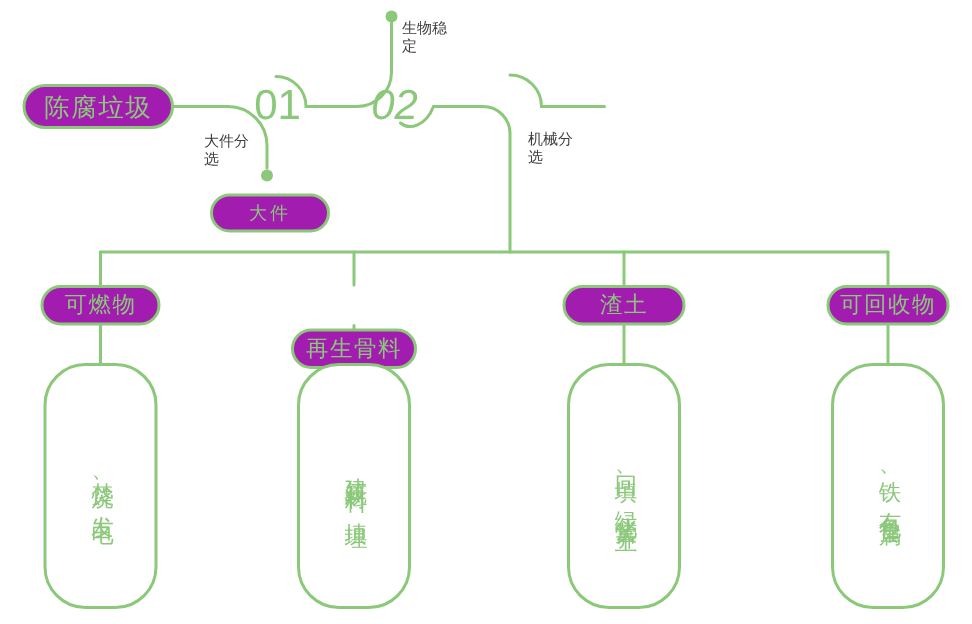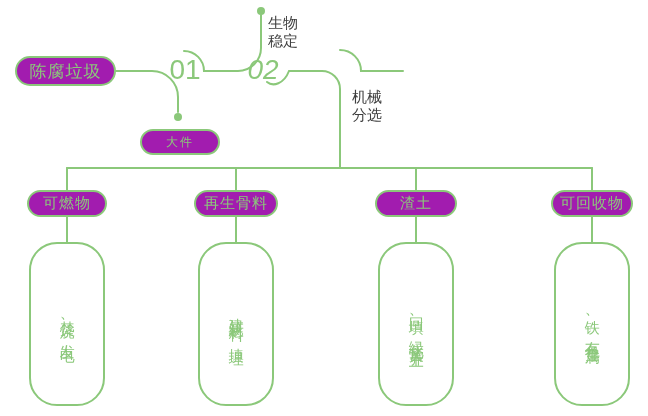--- a/index.html
+++ b/index.html
@@ -11,33 +11,33 @@
   .pill{
     position:absolute;box-sizing:border-box;background:#a21caf;
     border:2px solid #8bc87a;border-radius:999px;
     display:flex;align-items:center;justify-content:center;
     color:#8bc87a;white-space:nowrap;
   }
   .pill-source{left:15px;top:56px;width:101px;height:30px;font-size:17px;letter-spacing:1px;}
   .pill-output{left:140px;top:129px;width:80px;height:26px;font-size:12px;letter-spacing:2px;}
   .pill-branch{top:190px;height:27px;font-size:15px;letter-spacing:1px;}
   .pill-b1{left:27px;width:80px;}
-  .pill-b2{left:194px;width:84px;}
+  .pill-b2{left:194px;width:84px;margin-top:29px;}
   .pill-b3{left:375px;width:82px;}
   .pill-b4{left:551px;width:82px;}
   .num{
     position:absolute;top:56px;width:46px;height:28px;
     color:#8bc87a;font-size:28px;line-height:28px;font-weight:300;
     text-align:center;
   }
   .num-1{left:162px;}
   .num-2{left:240px;font-style:italic;}
   .num-3{left:320px;}
   .lbl{
-    position:absolute;width:34px;color:#3e3e3e;font-size:15px;line-height:1.18;
+    position:absolute;width:34px;color:#3e3e3e;font-size:10px;line-height:1.18;
     word-break:break-all;
   }
   .lbl-bulky{left:136px;top:89px;}
   .lbl-bio{left:268px;top:14px;}
   .lbl-mech{left:352px;top:88px;}
   .rbox{
     position:absolute;top:242px;width:76px;height:164px;box-sizing:border-box;
     border:2px solid #8bc87a;border-radius:28px;background:#fff;
     display:flex;align-items:center;justify-content:center;
   }
@@ -78,20 +78,21 @@
     </g>
   </svg>
 
   <div class="pill pill-source">
     <span>陈腐垃圾</span>
   </div>
 
   <div class="num num-1">01</div>
   <div class="num num-2">02</div>
 
+  <div class="lbl lbl-bulky">大件分选</div>
   <div class="lbl lbl-bio">生物稳定</div>
   <div class="lbl lbl-mech">机械分选</div>
 
   <div class="pill pill-output">
     <span>大件</span>
   </div>
 
   <div class="pill pill-branch pill-b1">
     <span>可燃物</span>
   </div>

